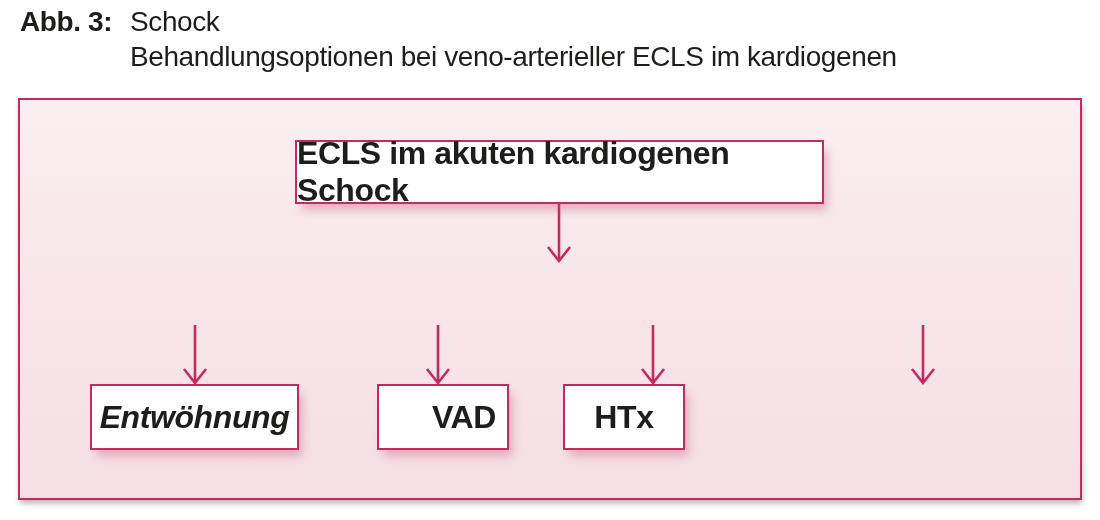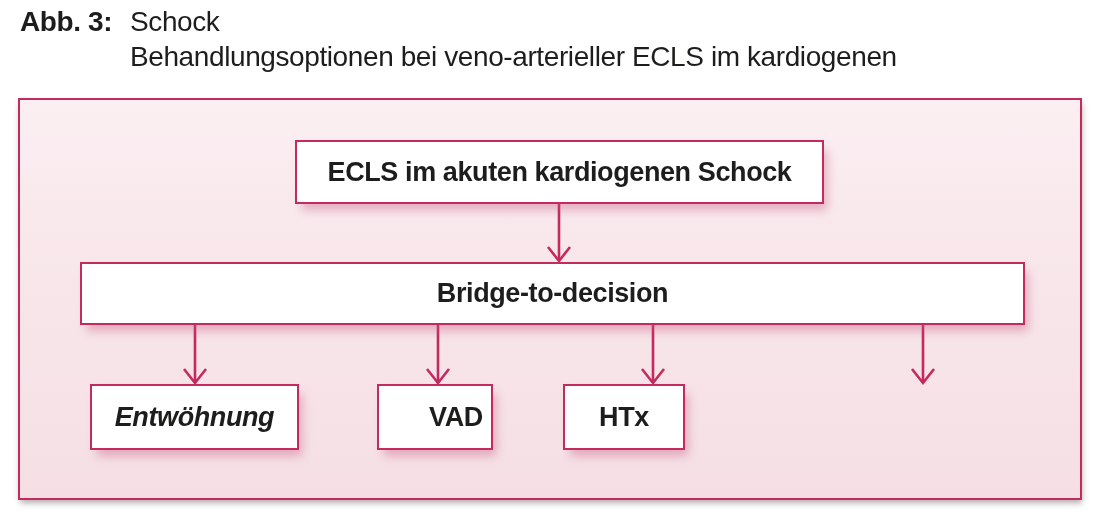--- a/index.html
+++ b/index.html
@@ -30,29 +30,29 @@
     background:linear-gradient(180deg,var(--panel-top) 0%,#f8e7eb 35%,var(--panel-bottom) 100%);
     border:2.5px solid var(--accent);
     box-shadow:1px 4px 6px -1px rgba(90,70,80,0.45);
   }
 
   .node{
     position:absolute;
     background:var(--node-bg);
     border:2.5px solid var(--accent);
     display:flex;align-items:center;justify-content:center;
-    font-weight:bold;font-size:27px;letter-spacing:-0.4px;
+    font-weight:bold;font-size:32px;letter-spacing:-0.4px;
     color:var(--text);
     box-shadow:5px 8px 9px -2px rgba(197,82,123,0.40);
   }
   .node-root    {left:275px;top:40px; width:529px;height:64px;}
   .node-decision{left:60px; top:162px;width:945px;height:63px;}
   .node-opt     {top:284px;height:66px;}
   .node-opt-0{left:70px; width:209px;font-style:italic;}
-  .node-opt-1{left:357px;width:116px;padding-left:42px;}
+  .node-opt-1{left:357px;width:132px;padding-left:42px;}
   .node-opt-2{left:543px;width:122px;}
   .node-opt-3{left:787px;width:233px;}
 
   .arrow-layer{position:absolute;left:0;top:0;width:1064px;height:402px;pointer-events:none;}
   .arrow{stroke:var(--accent);stroke-width:2.6;fill:none;}
 </style>
 </head>
 <body>
 
 <div class="figure-caption">
@@ -85,23 +85,20 @@
     <g>
       <path class="arrow" d="M903 225 L903 283"></path>
       <path class="arrow" d="M892 269 L903 283 L914 269"></path>
     </g>
   </svg>
 
   <div class="node node-root">
     <span>ECLS im akuten kardiogenen Schock</span>
   </div>
 
-  <div class="node node-decision">
-    <span>Bridge-to-decision</span>
-  </div>
 
   <div class="node node-opt node-opt-0">
     <span>Entwöhnung</span>
   </div>
   <div class="node node-opt node-opt-1">
     <span>VAD</span>
   </div>
   <div class="node node-opt node-opt-2">
     <span>HTx</span>
   </div>

